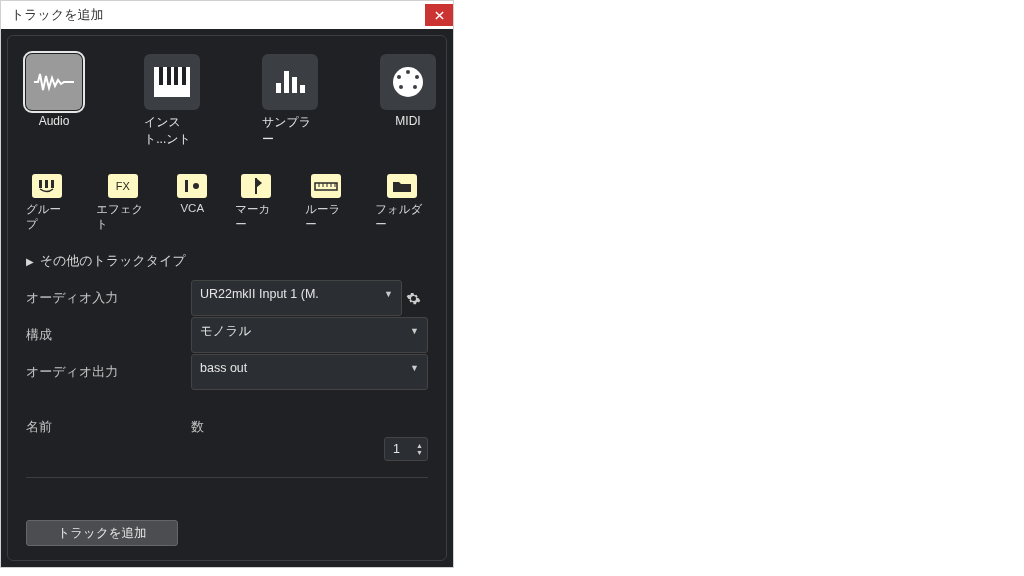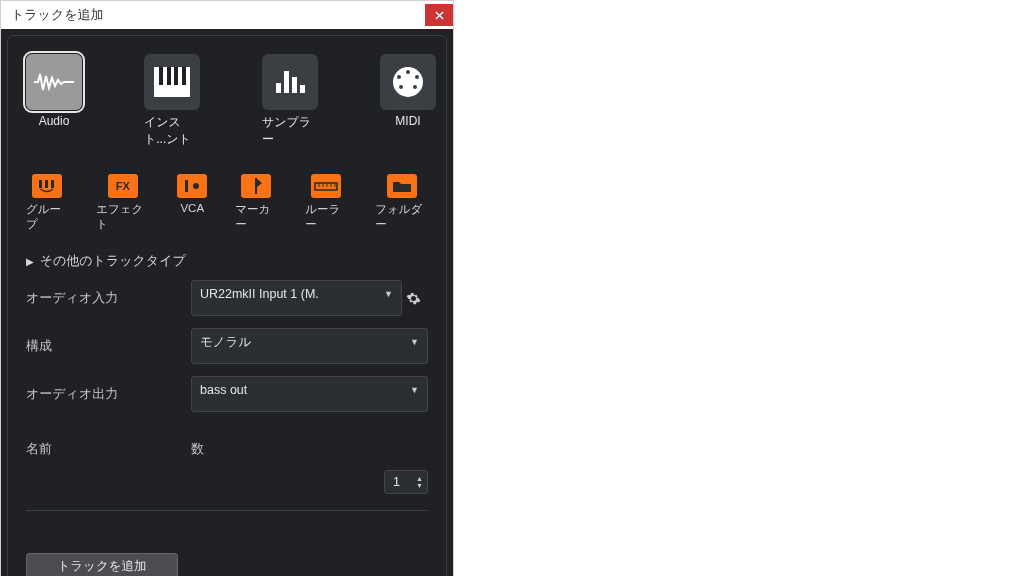--- a/index.html
+++ b/index.html
@@ -73,39 +73,39 @@
     margin-bottom: 20px;
   }
   .small-item {
     display: flex;
     flex-direction: column;
     align-items: center;
     cursor: pointer;
   }
   .small-icon {
     width: 30px; height: 24px;
-    background: #f97316;
+    background: #fef9c3;
     border-radius: 3px;
     display: flex; align-items: center; justify-content: center;
     color: #2a2a2a;
     font-size: 11px;
-    font-weight: bold;
+    font-weight: normal;
   }
   .small-label { font-size: 11.5px; margin-top: 4px; color: #d6d6d6; }
   .expander {
     display: flex; align-items: center;
     gap: 6px;
     margin-bottom: 10px;
     cursor: pointer;
   }
   .tri { font-size: 10px; }
   .form-grid {
     display: grid;
     grid-template-columns: 165px 1fr 26px;
-    row-gap: 12px;
+    row-gap: 1px;
     align-items: center;
     margin-bottom: 10px;
   }
   .label { color: #c4c4c4; font-size: 13px; }
   .select {
     background: #2b2e32;
     border: 1px solid #444;
     color: #e6e6e6;
     height: 36px;
     border-radius: 3px;

